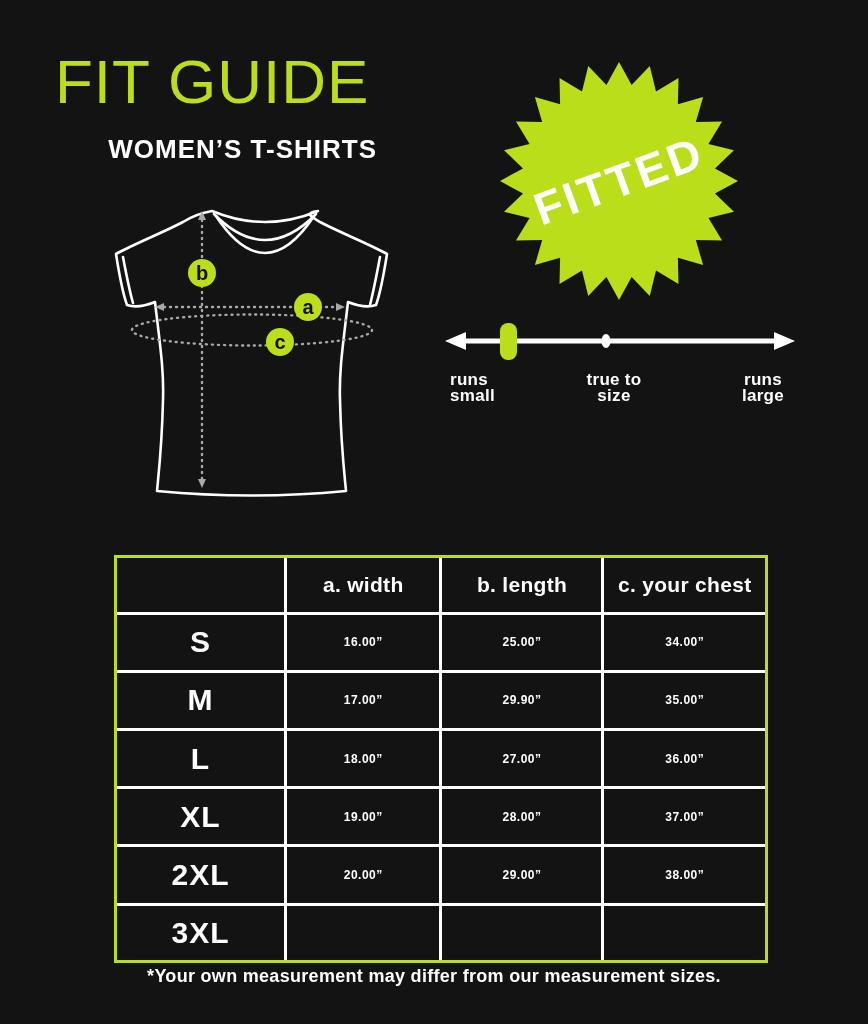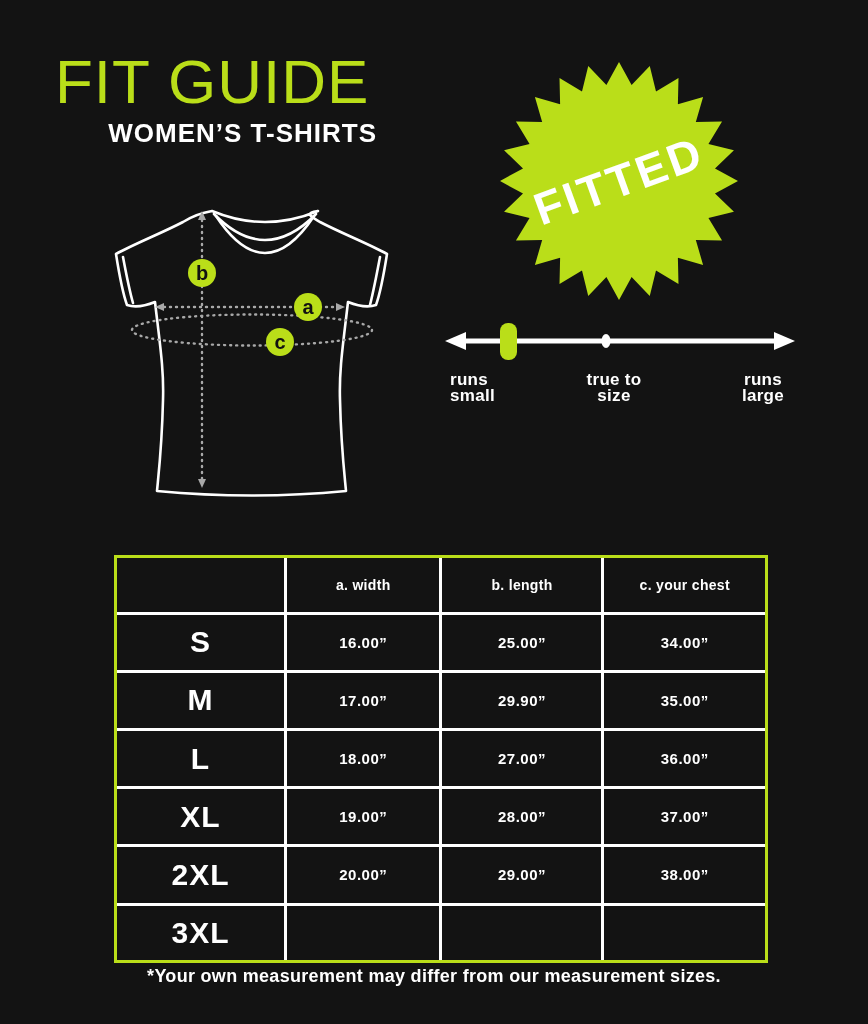--- a/index.html
+++ b/index.html
@@ -13,43 +13,43 @@
     position:absolute; top:25px; right:22px; font-size:17px; font-weight:bold;
     letter-spacing:2px; color:var(--ink); white-space:nowrap;
   }
   .title-block { position:absolute; left:55px; top:50px; width:322px; }
   .title {
     font-size:62px; font-weight:normal; color:var(--accent); line-height:64px;
     letter-spacing:1px; white-space:nowrap;
   }
   .subtitle {
     font-size:26px; font-weight:bold; color:var(--ink); text-align:right;
-    letter-spacing:1px; margin-top:4px; white-space:nowrap;
+    letter-spacing:1px; margin-top:20px; white-space:nowrap;
   }
   .tshirt { position:absolute; left:100px; top:195px; width:300px; height:315px; }
   .badge  { position:absolute; left:498px; top:60px; width:242px; height:242px; }
   .scale  { position:absolute; left:440px; top:315px; width:360px; height:60px; }
   .scale-label {
     position:absolute; top:372px; font-size:17px; font-weight:bold;
     line-height:16px; letter-spacing:.3px; color:var(--ink);
   }
   .scale-label span { display:block; }
   .scale-label.left   { left:450px; text-align:left; }
   .scale-label.center { left:562px; width:104px; text-align:center; }
   .scale-label.right  { left:711px; width:104px; text-align:center; }
   .table-wrap {
     position:absolute; left:114px; top:555px; width:654px; height:408px;
     border:3px solid var(--accent);
   }
   table { width:100%; height:100%; border-collapse:collapse; border-style:hidden; table-layout:fixed; }
   th, td { border:3px solid #fff; text-align:center; vertical-align:middle; color:var(--ink); }
   thead tr { height:55px; }
-  thead th { font-size:14px; font-weight:bold; letter-spacing:.3px; }
+  thead th { font-size:21px; font-weight:bold; letter-spacing:.3px; }
   td.size-cell { font-size:30px; font-weight:bold; letter-spacing:1px; }
-  td.val-cell  { font-size:15px; font-weight:bold; letter-spacing:.5px; }
+  td.val-cell  { font-size:12px; font-weight:bold; letter-spacing:.5px; }
   .footnote {
     position:absolute; top:966px; left:0; width:100%; text-align:center;
     font-size:18px; font-weight:bold; letter-spacing:.3px; color:var(--ink);
   }
   .outline { fill:none; stroke:#fff; stroke-width:2.6; stroke-linejoin:round; stroke-linecap:round; }
   .dotted  { fill:none; stroke:var(--dot); stroke-width:2.4; stroke-dasharray:1 5; stroke-linecap:round; }
   .dot-arrow { fill:var(--dot); }
   .marker-circle { fill:var(--accent); }
   .marker-letter { font-size:20px; font-weight:bold; fill:#111; font-family:"Liberation Sans", sans-serif; }
   .badge-star { fill:var(--accent); }

